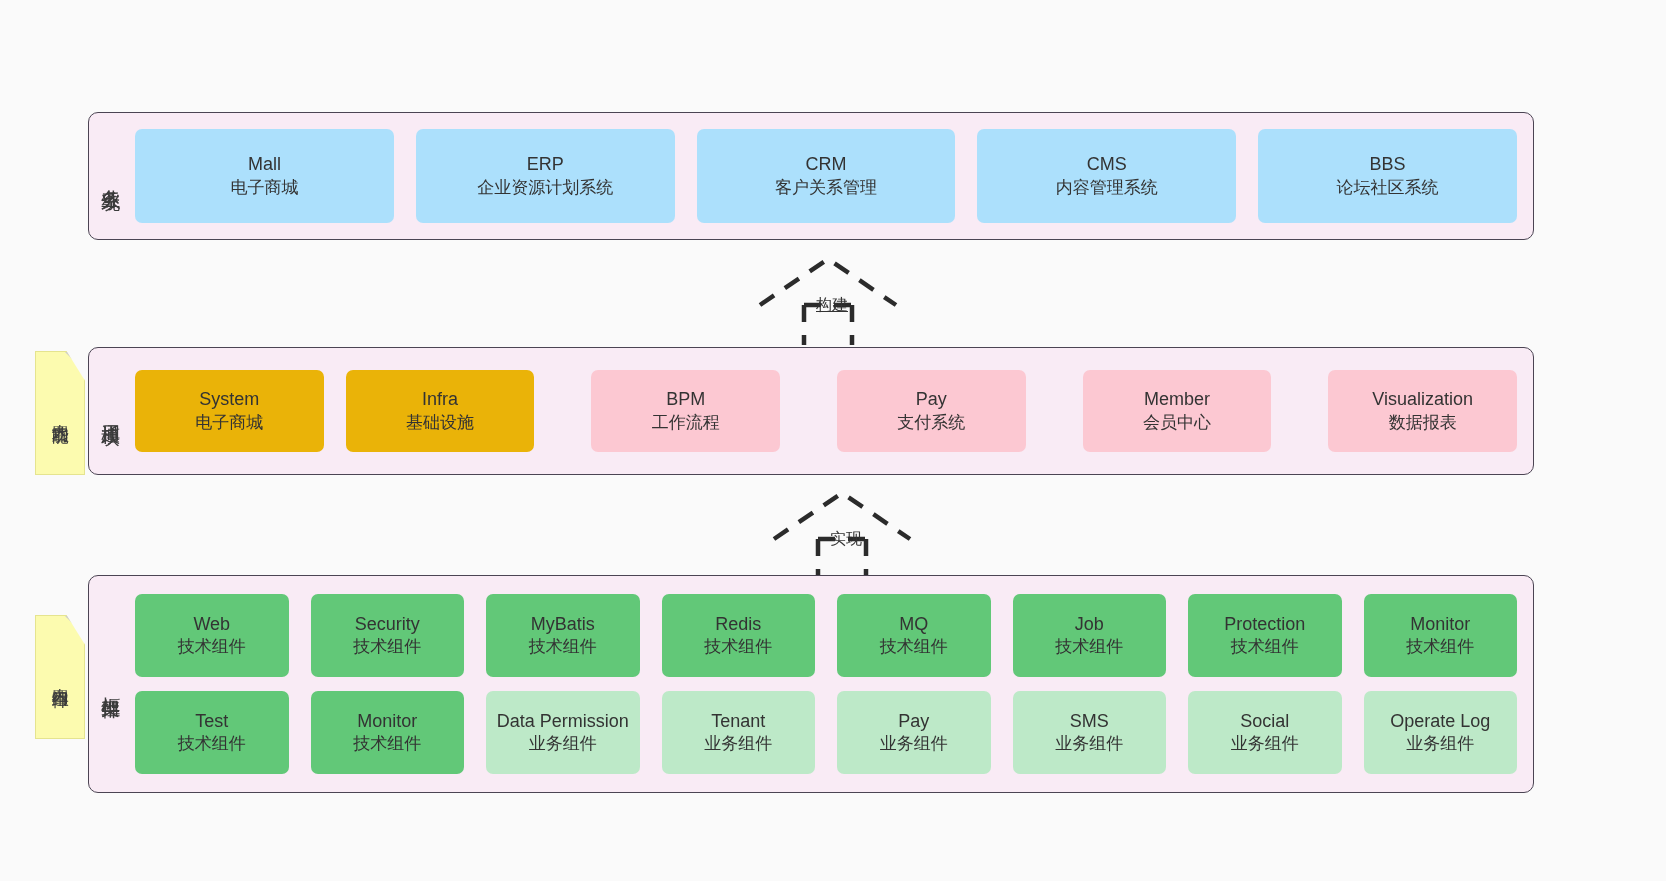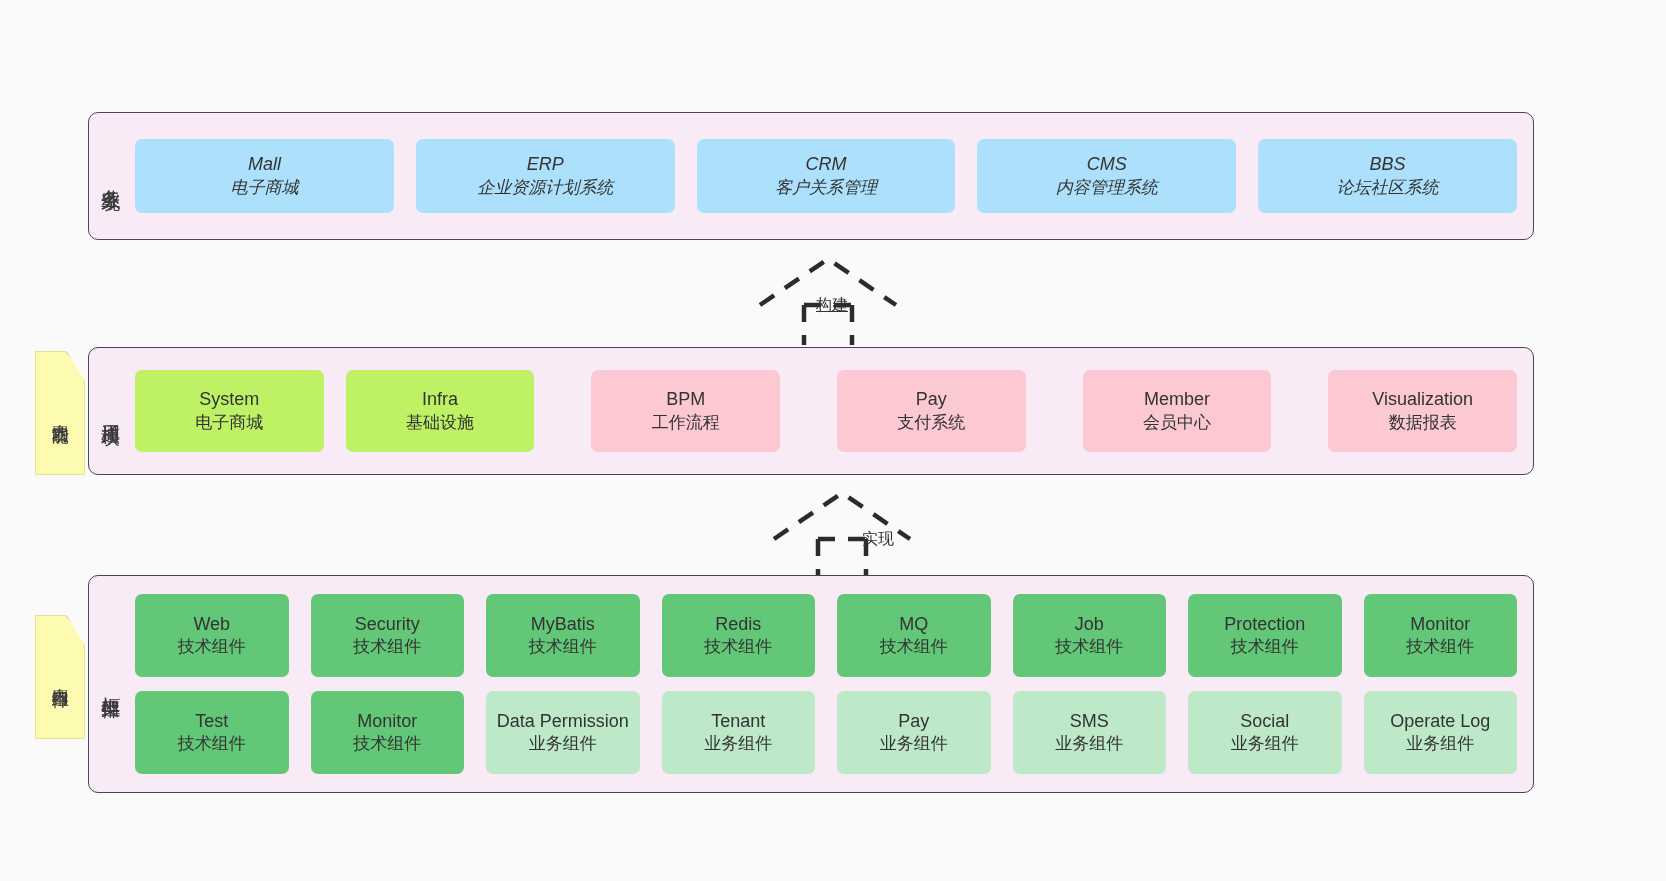--- a/index.html
+++ b/index.html
@@ -61,28 +61,28 @@
     font-size:18px;
     line-height:1.30;
     color:#333;
     box-sizing:border-box;
     padding:4px 2px;
   }
   .card .sub{font-size:17px;}
 
   
   .c-blue{background:#ace0fc;}
-  .c-red{background:#bef264;}
+  .c-red{background:#eab308;}
   .c-pink{background:#fcc8d2;margin-left:35px;}
   .c-green{background:#62c878;}
   .c-lgreen{background:#bde9c8;}
 
   
   #layer-business{left:88px;top:112px;width:1446px;height:128px;}
-  #layer-business .row{height:74px;font-style:italic;}
+  #layer-business .row{height:94px;}
 
   #layer-common{left:88px;top:347px;width:1446px;height:128px;}
   #layer-common .row{height:82px;}
 
   #layer-framework{left:88px;top:575px;width:1446px;height:218px;}
   #layer-framework .row{height:83px;}
 
   
   .note{
     position:absolute;
@@ -118,21 +118,21 @@
   .arrow-label{
     position:absolute;
     font-size:16px;
     color:#333;
     background:transparent;
     white-space:nowrap;
   }
   #arrow-build{left:756px;top:255px;width:152px;height:90px;}
   #arrow-build .arrow-label{left:60px;top:40px;text-decoration:underline;}
   #arrow-impl{left:770px;top:489px;width:152px;height:90px;}
-  #arrow-impl .arrow-label{left:60px;top:40px;margin-left:32px;}
+  #arrow-impl .arrow-label{left:60px;top:40px;}
 </style>
 </head>
 <body>
 
 <div class="canvas">
 
   <div class="layer" id="layer-business">
     <div class="layer-title">业务系统</div>
     <div class="layer-body">
       <div class="row">

